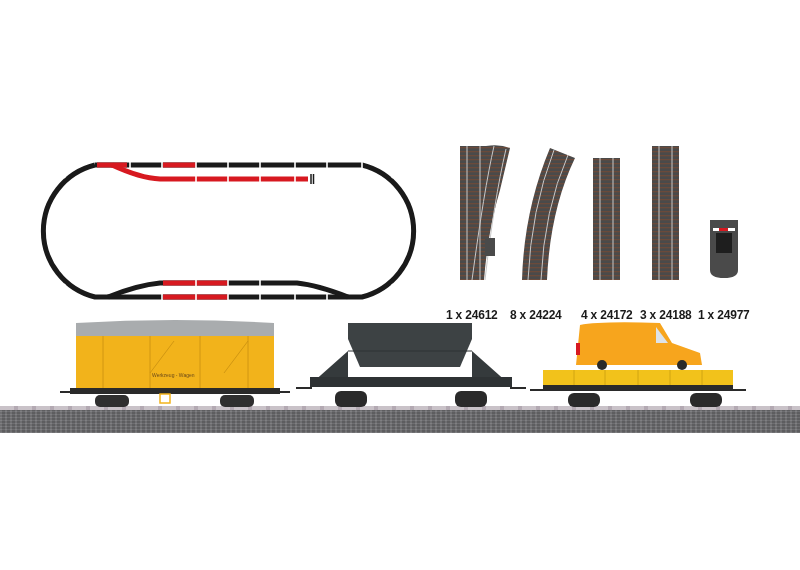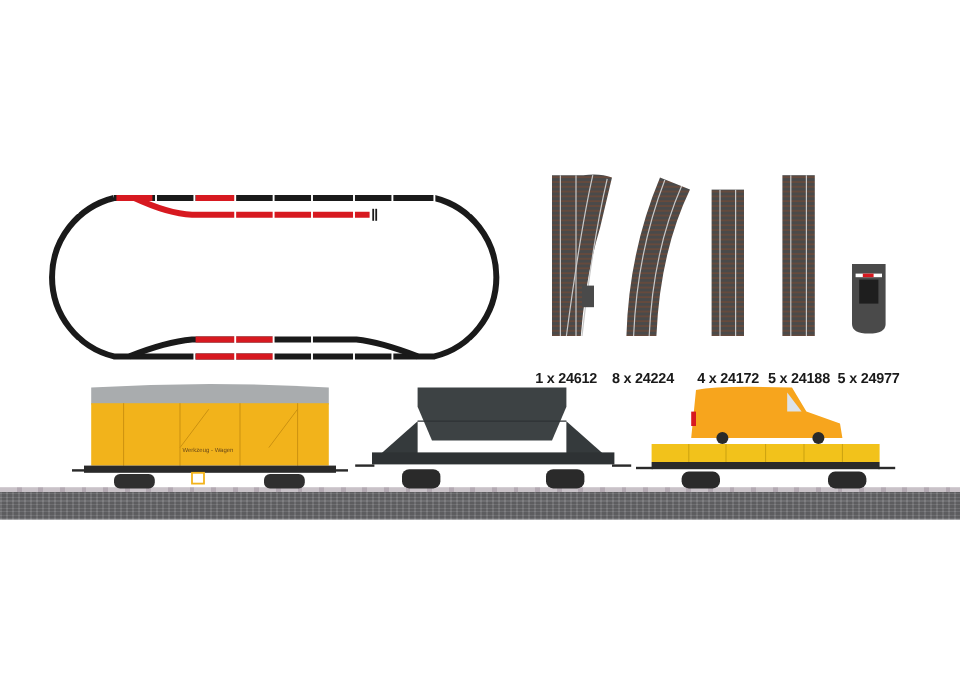--- a/index.html
+++ b/index.html
@@ -110,22 +110,22 @@
     <path d="M270 90 L298 90 L298 140 Q298 148 284 148 Q270 148 270 140 Z" fill="#4a4a4a"></path>
     <rect x="273" y="98" width="22" height="3" fill="#ffffff"></rect>
     <rect x="279" y="98" width="9" height="3" fill="#d71920"></rect>
     <rect x="276" y="103" width="16" height="20" fill="#1e1e1e"></rect>
   </g>
 </svg>
 
 <div class="label" style="left:446px">1 x 24612</div>
 <div class="label" style="left:510px">8 x 24224</div>
 <div class="label" style="left:581px">4 x 24172</div>
-<div class="label" style="left:640px">5 x 24188</div>
-<div class="label" style="left:698px">5 x 24977</div>
+<div class="label" style="left:640px">3 x 24188</div>
+<div class="label" style="left:698px">1 x 24977</div>
 
 <div class="railtop"></div>
 <div class="ballast"></div>
 
 <svg class="abs" style="left:0;top:315px" width="800" height="100" viewBox="0 0 800 100">
 
   <g>
     <path d="M76 8 Q175 2 274 8 L274 22 L76 22 Z" fill="#a9acae"></path>
     <rect x="76" y="21" width="198" height="52" fill="#f2b31b"></rect>
     <g stroke="#c98f10" stroke-width="0.8" fill="none">

